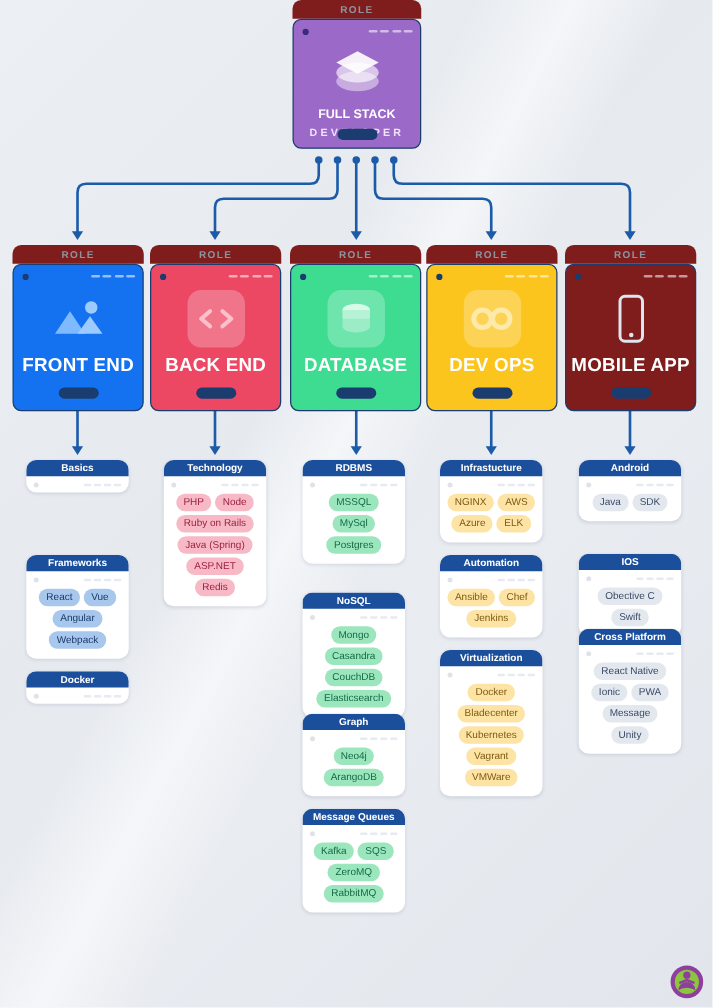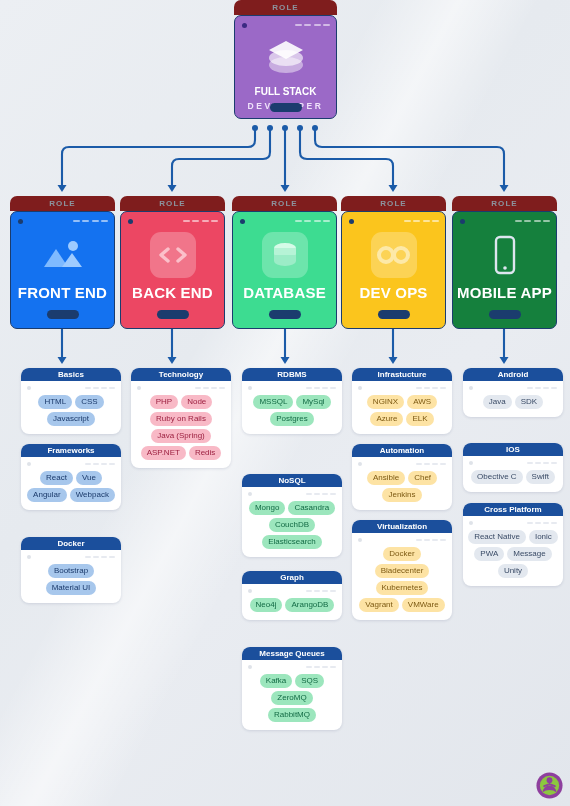--- a/index.html
+++ b/index.html
@@ -43,21 +43,21 @@
     color:#efe2fa;font-weight:bold;font-size:8.5px;letter-spacing:2.6px;}
   #fullstack .dot{background:#3b2a82;}
   #fullstack .pill{bottom:6px;background:#1b3c6e;}
 
   
   .rolecol{position:absolute;top:196px;width:105px;}
   .rolecol .rolecard{height:118px;}
   .rolecol .rolename{top:72px;}
 
   
-  .skillcard{position:absolute;width:100px;background:#fff;border-radius:8px;
+  .skillcard{position:absolute;width:82px;background:#fff;border-radius:8px;
     box-shadow:0 1px 3px rgba(30,50,90,.13);overflow:hidden;}
   .skillhead{background:#1b4f9c;color:#fff;font-size:8px;font-weight:bold;
     text-align:center;line-height:13px;height:13px;border-radius:6px 6px 0 0;}
   .skillmeta{height:13px;position:relative;}
   .skillmeta .mdot{position:absolute;left:6px;top:5px;width:4px;height:4px;border-radius:50%;
     background:#dfe3e9;}
   .skillmeta .mdash{position:absolute;right:6px;top:6px;display:flex;gap:2px;}
   .skillmeta .mdash i{display:block;width:6px;height:1.5px;background:#e7eaf0;border-radius:1px;}
   .tags{padding:1px 5px 8px 5px;display:flex;flex-wrap:wrap;justify-content:center;gap:3px;}
   .tag{font-size:8px;line-height:12px;padding:1px 6px;border-radius:7px;white-space:nowrap;}
@@ -231,21 +231,21 @@
         </g>
       </svg>
     </div>
     <div class="rolename">DEV OPS</div>
     <span class="pill"></span>
   </div>
 </div>
 
 <div class="rolecol" style="left:452px">
   <div class="tab">ROLE</div>
-  <div class="rolecard" style="background:#15803d">
+  <div class="rolecard" style="background:#7f1d1d">
     <span class="dot"></span>
     <span class="dashes">
         <i></i>
         <i></i>
         <i></i>
         <i></i>
       </span>
     <div class="roleicon" style="background:transparent">
       <svg width="26" height="40" viewBox="0 0 26 40">
         <rect x="4" y="2" width="18" height="36" rx="4" fill="none" stroke="#dde5ef" stroke-width="2.4"></rect>
@@ -262,25 +262,20 @@
       <div class="skillhead">Basics</div>
       <div class="skillmeta">
         <span class="mdot"></span>
         <span class="mdash">
           <i></i>
           <i></i>
           <i></i>
           <i></i>
         </span>
       </div>
-      <div class="tags">
-        <span class="tag t-blue">HTML</span>
-        <span class="tag t-blue">CSS</span>
-        <span class="tag t-blue">Javascript</span>
-      </div>
     </div>
     <div class="skillcard" style="left: 21px; top: 444px;">
       <div class="skillhead">Frameworks</div>
       <div class="skillmeta">
         <span class="mdot"></span>
         <span class="mdash">
           <i></i>
           <i></i>
           <i></i>
           <i></i>
@@ -296,24 +291,20 @@
     <div class="skillcard" style="left: 21px; top: 537px;">
       <div class="skillhead">Docker</div>
       <div class="skillmeta">
         <span class="mdot"></span>
         <span class="mdash">
           <i></i>
           <i></i>
           <i></i>
           <i></i>
         </span>
-      </div>
-      <div class="tags">
-        <span class="tag t-blue">Bootstrap</span>
-        <span class="tag t-blue">Material UI</span>
       </div>
     </div>
     <div class="skillcard" style="left: 131px; top: 368px;">
       <div class="skillhead">Technology</div>
       <div class="skillmeta">
         <span class="mdot"></span>
         <span class="mdash">
           <i></i>
           <i></i>
           <i></i>

